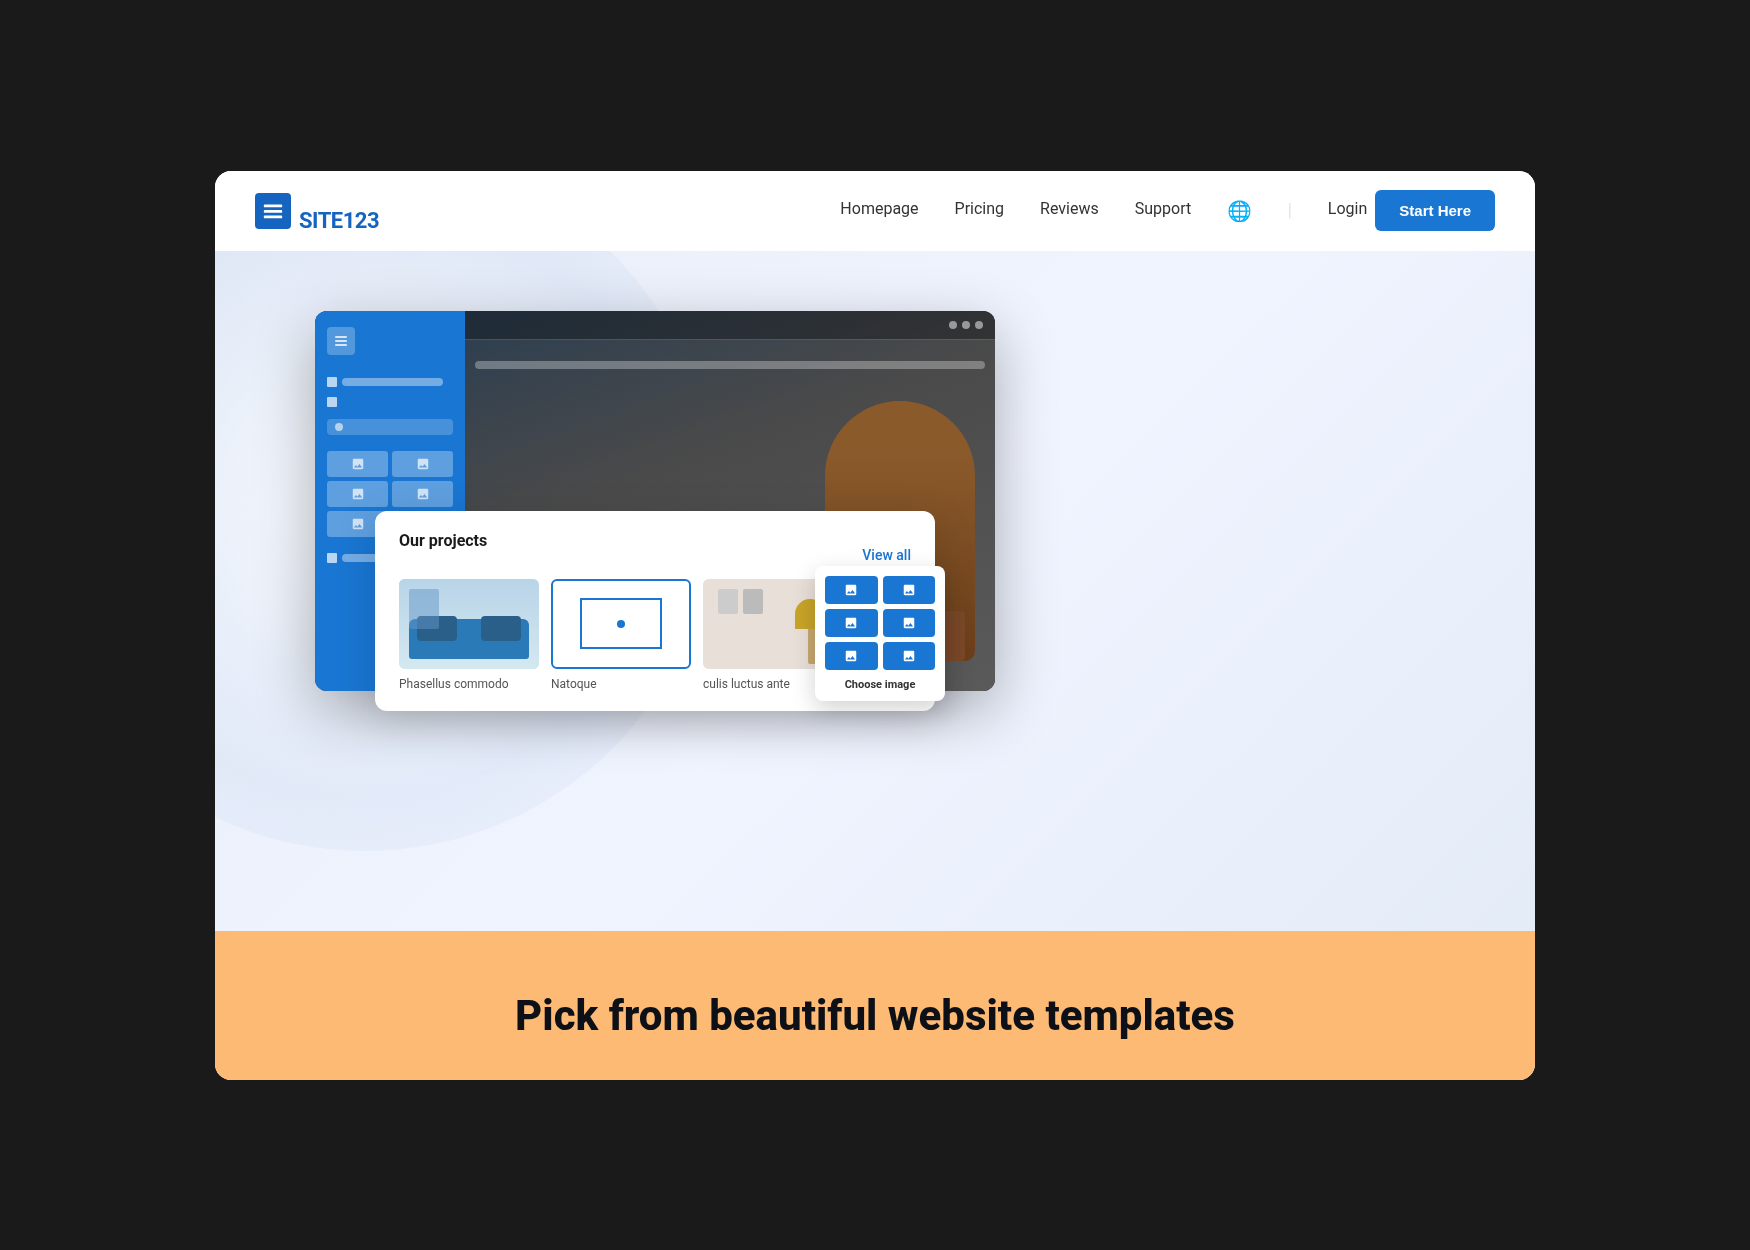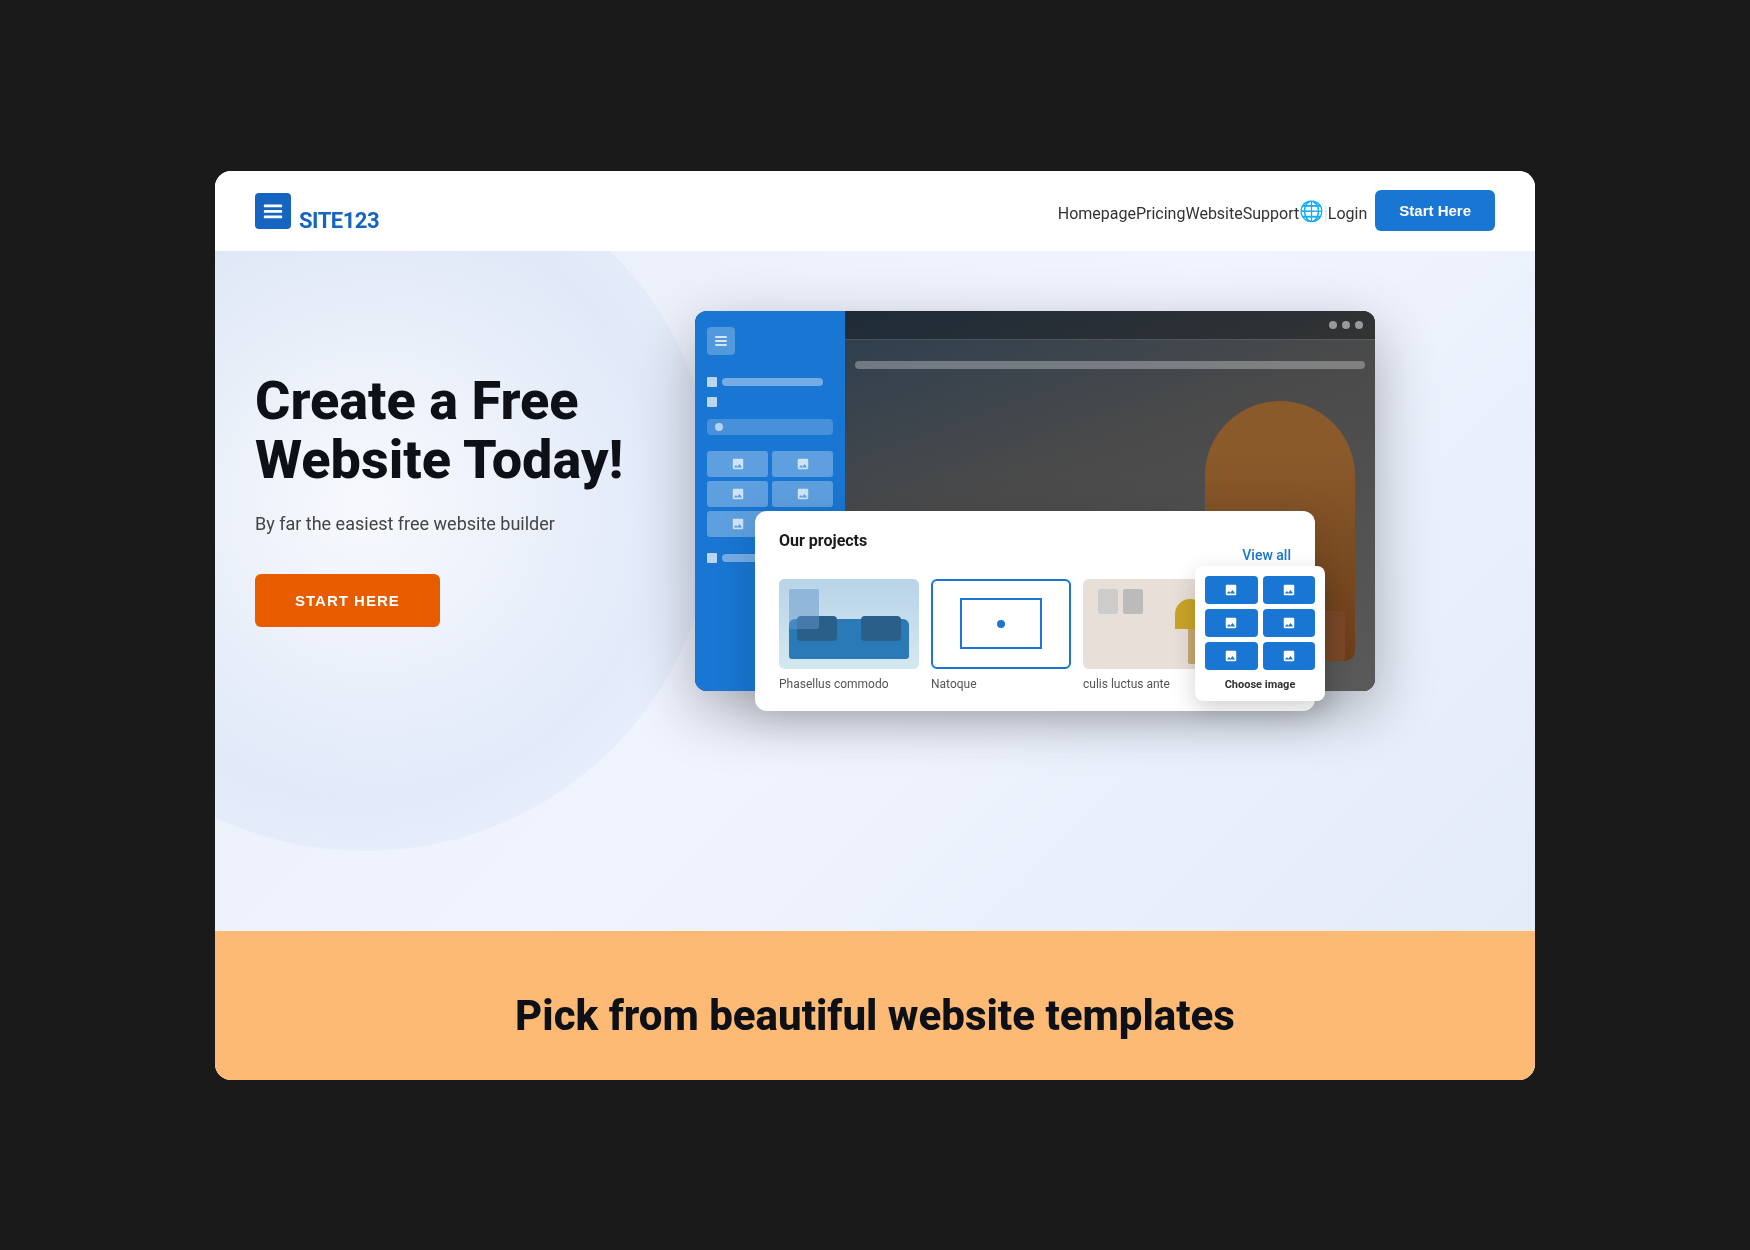--- a/index.html
+++ b/index.html
@@ -44,21 +44,22 @@
     .logo-text {
       font-size: 22px;
       font-weight: 700;
       color: #1a1a1a;
       letter-spacing: -0.5px;
       margin-top: 19px;
     }
     .logo-text span { color: #1565c0; }
     .nav-links {
       display: flex;
-      align-items: flex-end;
+      align-items: flex-start;
+      gap: 36px;
       list-style: none;
     }
     .nav-links a {
       text-decoration: none;
       color: #333;
       font-size: 16px;
       font-weight: 400;
     }
     .nav-divider {
       color: #ccc;
@@ -424,40 +425,32 @@
           <rect x="2" y="17" width="20" height="3" rx="1"></rect>
         </svg>
       </div>
       <div class="logo-text">
         <span>SITE</span><span>123</span>
       </div>
     </div>
     <ul class="nav-links">
       <li><a href="#">Homepage</a></li>
       <li><a href="#">Pricing</a></li>
-      <li><a href="#">Website</a></li>
+      <li><a href="#">Reviews</a></li>
       <li><a href="#">Support</a></li>
       <li><span class="nav-globe">🌐</span></li>
       <li><span class="nav-divider">|</span></li>
       <li><a href="#">Login</a></li>
     </ul>
     <button class="btn-start-nav">Start Here</button>
   </nav>
 
   <section class="hero">
     <div class="hero-bg-circle"></div>
 
-    <div class="hero-left">
-      <h1 class="hero-title">
-        <span>Create a Free</span><br>
-        <span>Website Today!</span>
-      </h1>
-      <p class="hero-subtitle">By far the easiest free website builder</p>
-      <button class="btn-start-hero">START HERE</button>
-    </div>
 
     <div class="hero-right">
 
       <div class="editor-mockup">
 
         <div class="editor-sidebar">
           <div class="sidebar-menu-icon editor-sidebar-icon">
             <svg viewBox="0 0 24 24">
                 <rect x="3" y="5" width="18" height="2" rx="1"></rect>
                 <rect x="3" y="11" width="18" height="2" rx="1"></rect>

